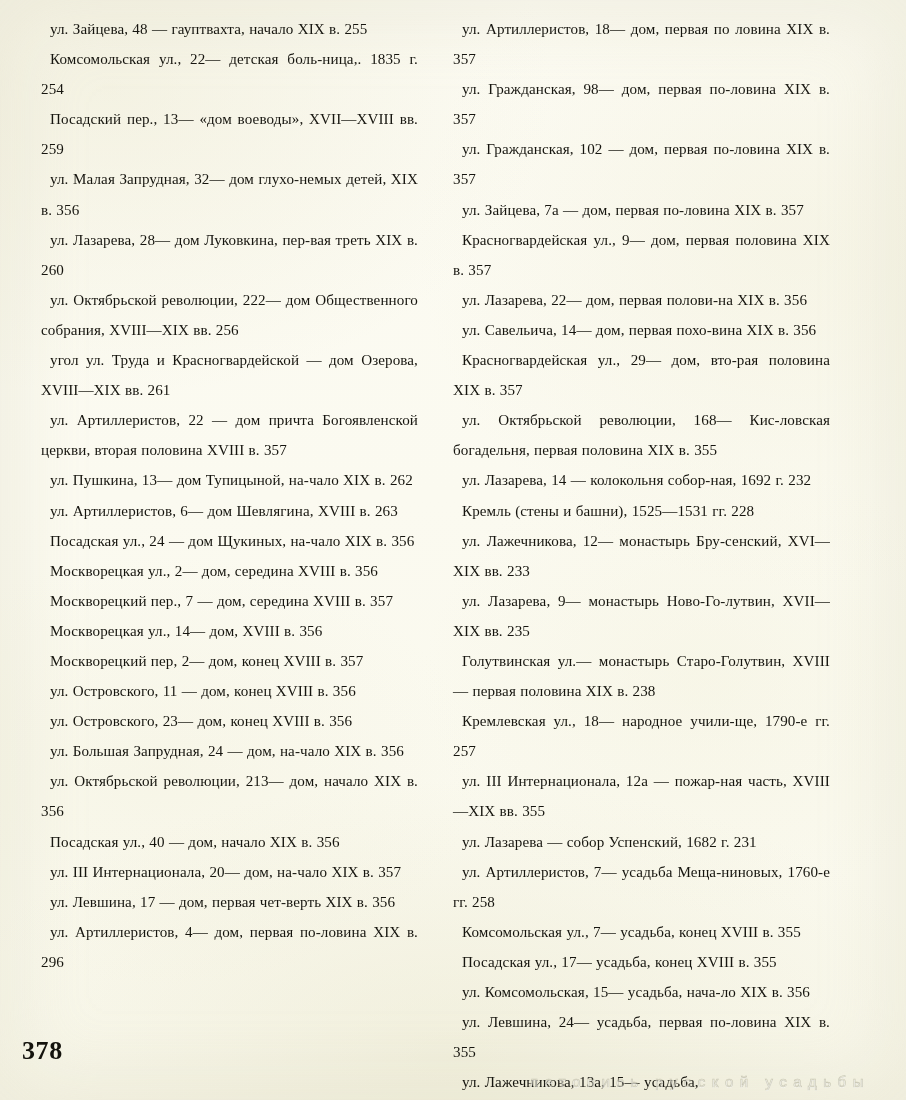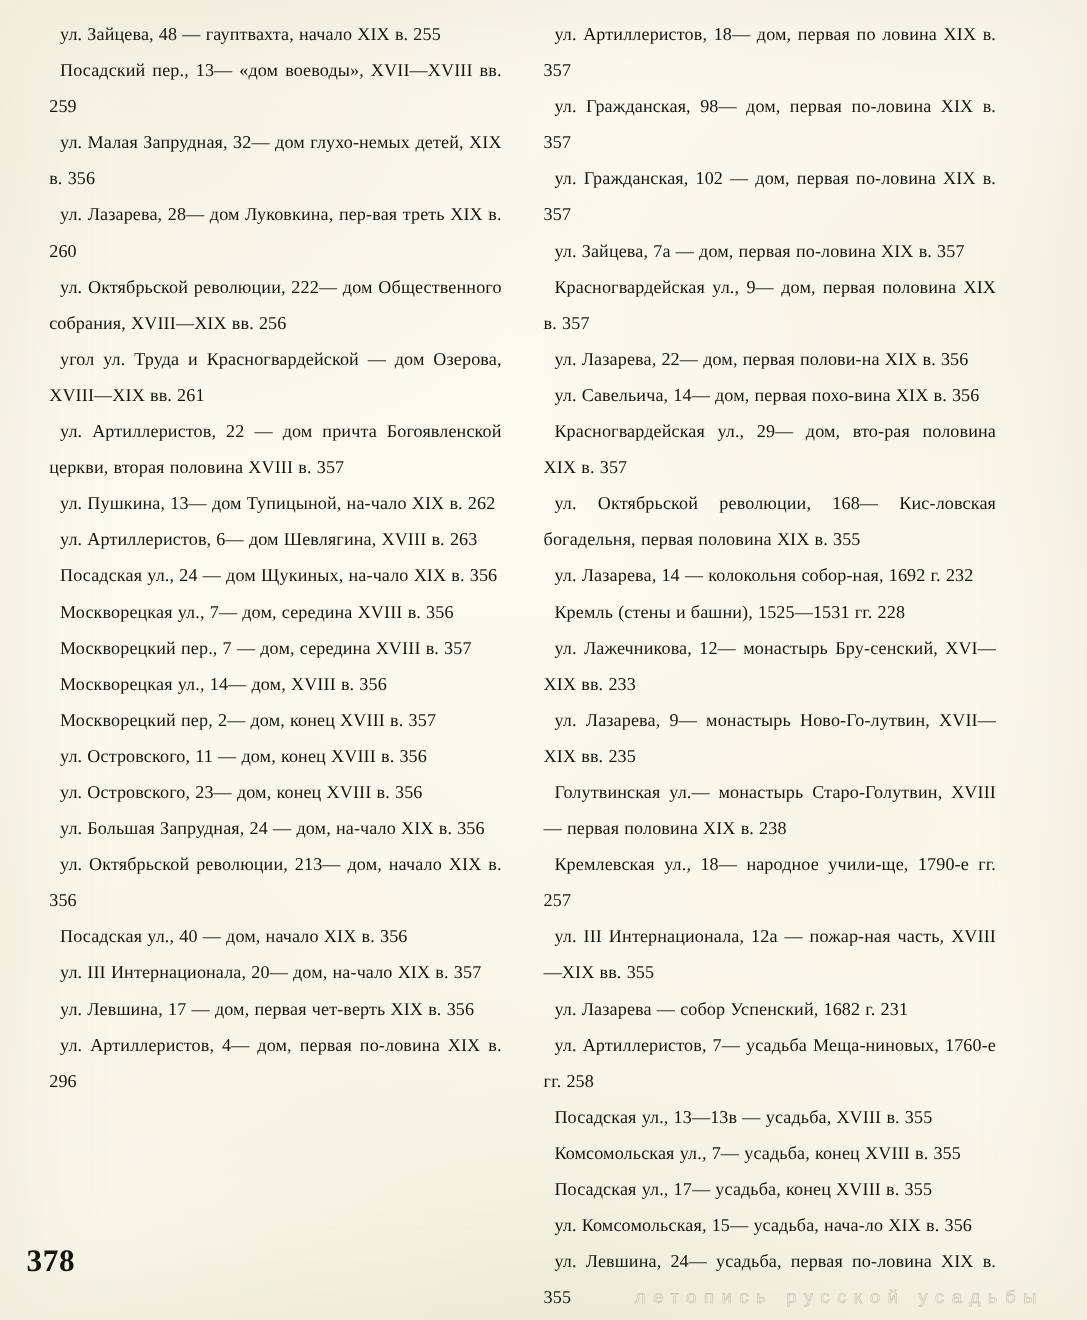--- a/index.html
+++ b/index.html
@@ -103,30 +103,31 @@
 <body>
 
 <div class="paper-texture"></div>
 
 <div class="page">
 
   <div class="columns">
 
     <div class="column" id="col-left">
         <p class="entry">ул. Зайцева, 48 — гауптвахта, начало XIX в.  255</p>
+        <p class="entry">Комсомольская ул., 22— детская боль-ница,. 1835 г.  254</p>
         <p class="entry">Посадский пер., 13— «дом воеводы», XVII—XVIII вв.  259</p>
         <p class="entry">ул. Малая Запрудная, 32— дом глухо-немых детей, XIX в.  356</p>
         <p class="entry">ул. Лазарева, 28— дом Луковкина, пер-вая треть XIX в.  260</p>
         <p class="entry">ул. Октябрьской революции, 222— дом Общественного собрания, XVIII—XIX вв.  256</p>
         <p class="entry">угол ул. Труда и Красногвардейской — дом Озерова, XVIII—XIX вв.  261</p>
         <p class="entry">ул. Артиллеристов, 22 — дом причта Богоявленской церкви, вторая половина XVIII в.  357</p>
         <p class="entry">ул. Пушкина, 13— дом Тупицыной, на-чало XIX в.  262</p>
         <p class="entry">ул. Артиллеристов, 6— дом Шевлягина, XVIII в.  263</p>
         <p class="entry">Посадская ул., 24 — дом Щукиных, на-чало XIX в.  356</p>
-        <p class="entry">Москворецкая ул., 7— дом, середина XVIII в.  356</p>
+        <p class="entry">Москворецкая ул., 2— дом, середина XVIII в.  356</p>
         <p class="entry">Москворецкий пер., 7 — дом, середина XVIII в.  357</p>
         <p class="entry">Москворецкая ул., 14— дом, XVIII в.  356</p>
         <p class="entry">Москворецкий пер, 2— дом, конец XVIII в.  357</p>
         <p class="entry">ул. Островского, 11 — дом, конец XVIII в.  356</p>
         <p class="entry">ул. Островского, 23— дом, конец XVIII в.  356</p>
         <p class="entry">ул. Большая Запрудная, 24 — дом, на-чало XIX в.  356</p>
         <p class="entry">ул. Октябрьской революции, 213— дом, начало XIX в.  356</p>
         <p class="entry">Посадская ул., 40 — дом, начало XIX в.  356</p>
         <p class="entry">ул. III Интернационала, 20— дом, на-чало XIX в.  357</p>
         <p class="entry">ул. Левшина, 17 — дом, первая чет-верть XIX в.  356</p>
@@ -144,21 +145,20 @@
         <p class="entry">ул. Октябрьской революции, 168— Кис-ловская богадельня, первая половина XIX в.  355</p>
         <p class="entry">ул. Лазарева, 14 — колокольня собор-ная, 1692 г.  232</p>
         <p class="entry">Кремль (стены и башни), 1525—1531 гг. 228</p>
         <p class="entry">ул. Лажечникова, 12— монастырь Бру-сенский, XVI—XIX вв.  233</p>
         <p class="entry">ул. Лазарева, 9— монастырь Ново-Го-лутвин, XVII—XIX вв.  235</p>
         <p class="entry">Голутвинская ул.— монастырь Старо-Голутвин, XVIII— первая половина XIX в.  238</p>
         <p class="entry">Кремлевская ул., 18— народное учили-ще, 1790-е гг.  257</p>
         <p class="entry">ул. III Интернационала, 12а — пожар-ная часть, XVIII—XIX вв.  355</p>
         <p class="entry">ул. Лазарева — собор Успенский, 1682 г.  231</p>
         <p class="entry">ул. Артиллеристов, 7— усадьба Меща-ниновых, 1760-е гг.  258</p>
-        <p class="entry">Посадская ул., 13—13в — усадьба, XVIII в.  355</p>
         <p class="entry">Комсомольская ул., 7— усадьба, конец XVIII в.  355</p>
         <p class="entry">Посадская ул., 17— усадьба, конец XVIII в.  355</p>
         <p class="entry">ул. Комсомольская, 15— усадьба, нача-ло XIX в.  356</p>
         <p class="entry">ул. Левшина, 24— усадьба, первая по-ловина XIX в.  355</p>
         <p class="entry">ул. Лажечникова, 13а, 15— усадьба,</p>
       </div>
 
   </div>
 
   <div class="page-number">378</div>

